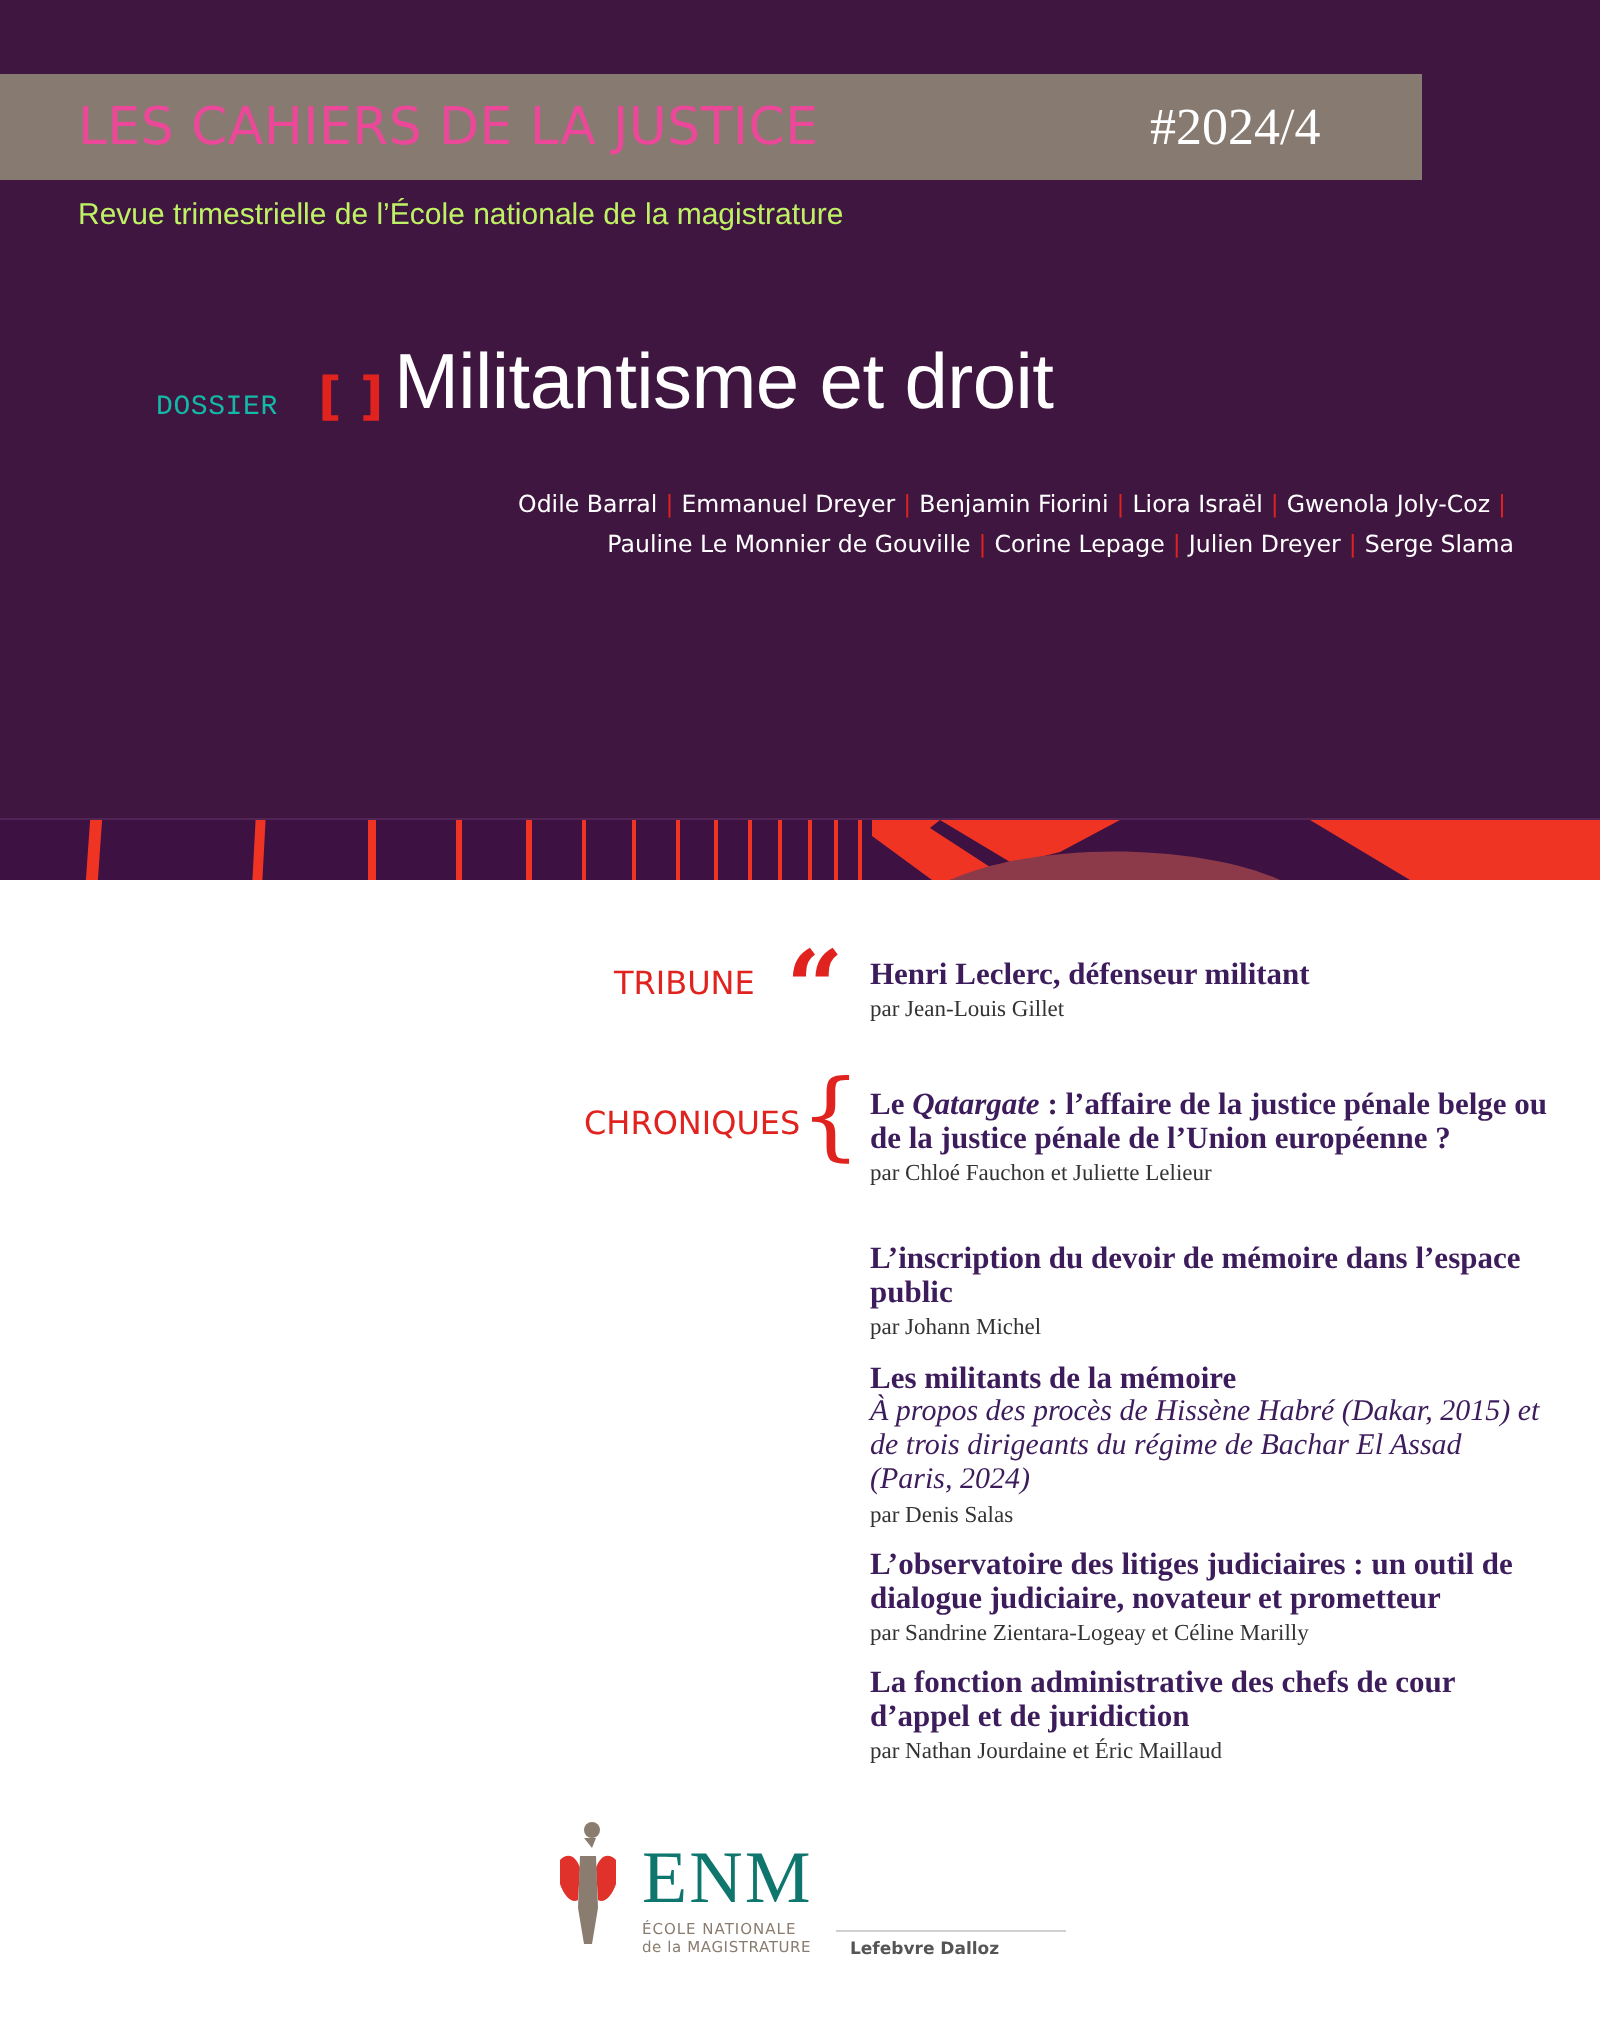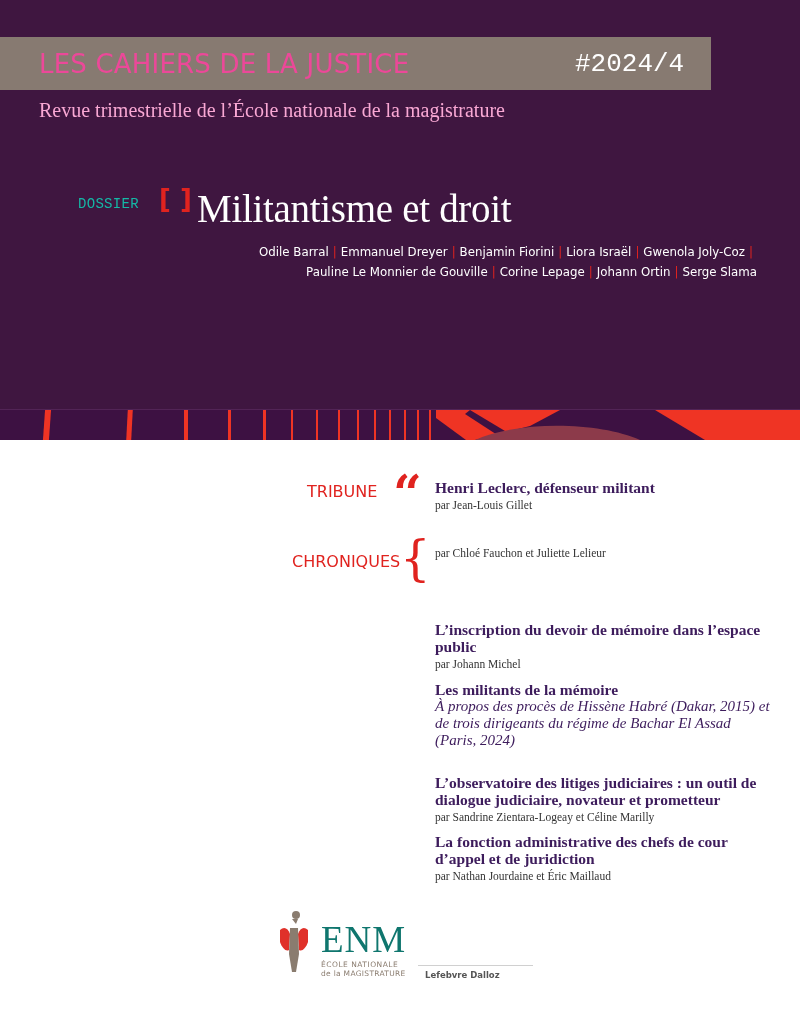--- a/index.html
+++ b/index.html
@@ -1,24 +1,24 @@
 <!DOCTYPE html>
 <html><head>
   <meta charset="utf-8">
   <style>
     html, body { margin: 0; padding: 0; }
     body { width: 800px; height: 1011px; background: #ffffff; position: relative; overflow: hidden; font-family: "Liberation Sans", sans-serif; }
     .top { position: absolute; left: 0; top: 0; width: 800px; height: 409px; background: #3f1640; }
     .band { position: absolute; left: 0; top: 37px; width: 711px; height: 53px; background: #877a71; }
     .mag-title { position: absolute; left: 39px; top: 49px; font-family: "DejaVu Sans", sans-serif; font-size: 26px; color: #ec4899; letter-spacing: 0.2px; }
-    .issue { position: absolute; left: 575px; top: 49px; font-family: Liberation Mono, monospace; font-size: 26px; color: #ffffff; }
-    .subtitle { position: absolute; left: 39px; top: 99px; font-family: Liberation Serif, serif; font-size: 20px; color: #f9a8d4; }
+    .issue { position: absolute; left: 575px; top: 49px; font-family: Liberation Serif, serif; font-size: 26px; color: #ffffff; }
+    .subtitle { position: absolute; left: 39px; top: 99px; font-family: Liberation Sans, sans-serif; font-size: 15px; color: #bef264; }
     .dossier-label { position: absolute; left: 78px; top: 196px; font-family: Liberation Mono, monospace; font-size: 14px; color: #14b8a6; letter-spacing: 0.3px; }
     .dossier-bracket { position: absolute; left: 159px; top: 184px; font-family: "DejaVu Sans", sans-serif; font-size: 26px; font-weight: bold; color: #e0231f; }
-    .dossier-title { position: absolute; left: 197px; top: 186px; font-family: Liberation Serif, serif; font-size: 39px; color: #ffffff; letter-spacing: -0.3px; }
+    .dossier-title { position: absolute; left: 197px; top: 170px; font-family: Liberation Sans, sans-serif; font-size: 39px; color: #ffffff; letter-spacing: -0.3px; }
     .authors { position: absolute; left: 197px; top: 242px; width: 560px; font-family: "DejaVu Sans", sans-serif; font-size: 11.8px; color: #ffffff; line-height: 20px; text-align: right; }
     .authors .sep { color: #e0231f; margin: 0 4px; }
     .stripe-band { position: absolute; left: 0; top: 409px; width: 800px; height: 30px; background: #3d1142; overflow: hidden; border-top: 1px solid #522456; border-bottom: 1px solid #c9b5c8; }
     .stripe { position: absolute; top: 0; height: 30px; background: #ef3424; }
     .lower { position: absolute; left: 0; top: 440px; width: 800px; height: 571px; background: #ffffff; }
     .section-label { position: absolute; font-family: "DejaVu Sans", sans-serif; font-size: 16px; color: #e0231f; }
     .quote-mark { position: absolute; left: 393px; top: 469px; font-family: "DejaVu Serif", serif; font-size: 50px; font-weight: bold; color: #e0231f; line-height: 50px; }
     .brace { position: absolute; left: 400px; top: 534px; font-family: "DejaVu Serif", serif; font-size: 48px; color: #e0231f; line-height: 48px; }
     .article { position: absolute; left: 435px; width: 340px; font-family: "Liberation Serif", serif; color: #3d1c5c; }
     .art-title { font-weight: bold; font-size: 15.5px; line-height: 17px; }
@@ -44,21 +44,21 @@
 
   <div class="dossier-label">DOSSIER</div>
   <div class="dossier-bracket">[ ]</div>
   <div class="dossier-title">Militantisme et droit</div>
 
   <div class="authors">
     <div>
       <span>Odile Barral</span><span class="sep">|</span><span>Emmanuel Dreyer</span><span class="sep">|</span><span>Benjamin Fiorini</span><span class="sep">|</span><span>Liora Israël</span><span class="sep">|</span><span>Gwenola Joly-Coz</span><span class="sep">|</span>
     </div>
     <div>
-      <span>Pauline Le Monnier de Gouville</span><span class="sep">|</span><span>Corine Lepage</span><span class="sep">|</span><span>Johann Ortin</span><span class="sep">|</span><span>Serge Slama</span>
+      <span>Pauline Le Monnier de Gouville</span><span class="sep">|</span><span>Corine Lepage</span><span class="sep">|</span><span>Julien Dreyer</span><span class="sep">|</span><span>Serge Slama</span>
     </div>
   </div>
 </div>
 
 <div class="stripe-band">
   <div class="stripe" style="left:44px;width:6px;transform:skewX(-4deg);"></div>
   <div class="stripe" style="left:127px;width:5px;transform:skewX(-3deg);"></div>
   <div class="stripe" style="left:184px;width:4px;"></div>
   <div class="stripe" style="left:228px;width:3px;"></div>
   <div class="stripe" style="left:263px;width:3px;"></div>
@@ -85,31 +85,33 @@
 <div class="quote-mark">“</div>
 <div class="article" style="top:479px;">
   <div class="art-title">Henri Leclerc, défenseur militant</div>
   <div class="art-author">par Jean-Louis Gillet</div>
 </div>
 
 <div class="section-label" style="left:277px;top:552px;margin-left:15px;">CHRONIQUES</div>
 <div class="brace">{</div>
 
 <div class="article" style="top:544px;">
+  <div class="art-title"><span>Le </span><i>Qatargate</i><span> : l’affaire de la justice pénale belge ou de la justice pénale de l’Union européenne ?</span></div>
   <div class="art-author">par Chloé Fauchon et Juliette Lelieur</div>
 </div>
 
 <div class="article" style="top:621px;">
   <div class="art-title">L’inscription du devoir de mémoire dans l’espace public</div>
   <div class="art-author">par Johann Michel</div>
 </div>
 
 <div class="article" style="top:681px;">
   <div class="art-title">Les militants de la mémoire</div>
   <div class="art-sub">À propos des procès de Hissène Habré (Dakar, 2015) et de trois dirigeants du régime de Bachar El Assad (Paris, 2024)</div>
+  <div class="art-author">par Denis Salas</div>
 </div>
 
 <div class="article" style="top:774px;">
   <div class="art-title">L’observatoire des litiges judiciaires : un outil de dialogue judiciaire, novateur et prometteur</div>
   <div class="art-author">par Sandrine Zientara-Logeay et Céline Marilly</div>
 </div>
 
 <div class="article" style="top:833px;">
   <div class="art-title">La fonction administrative des chefs de cour d’appel et de juridiction</div>
   <div class="art-author">par Nathan Jourdaine et Éric Maillaud</div>

